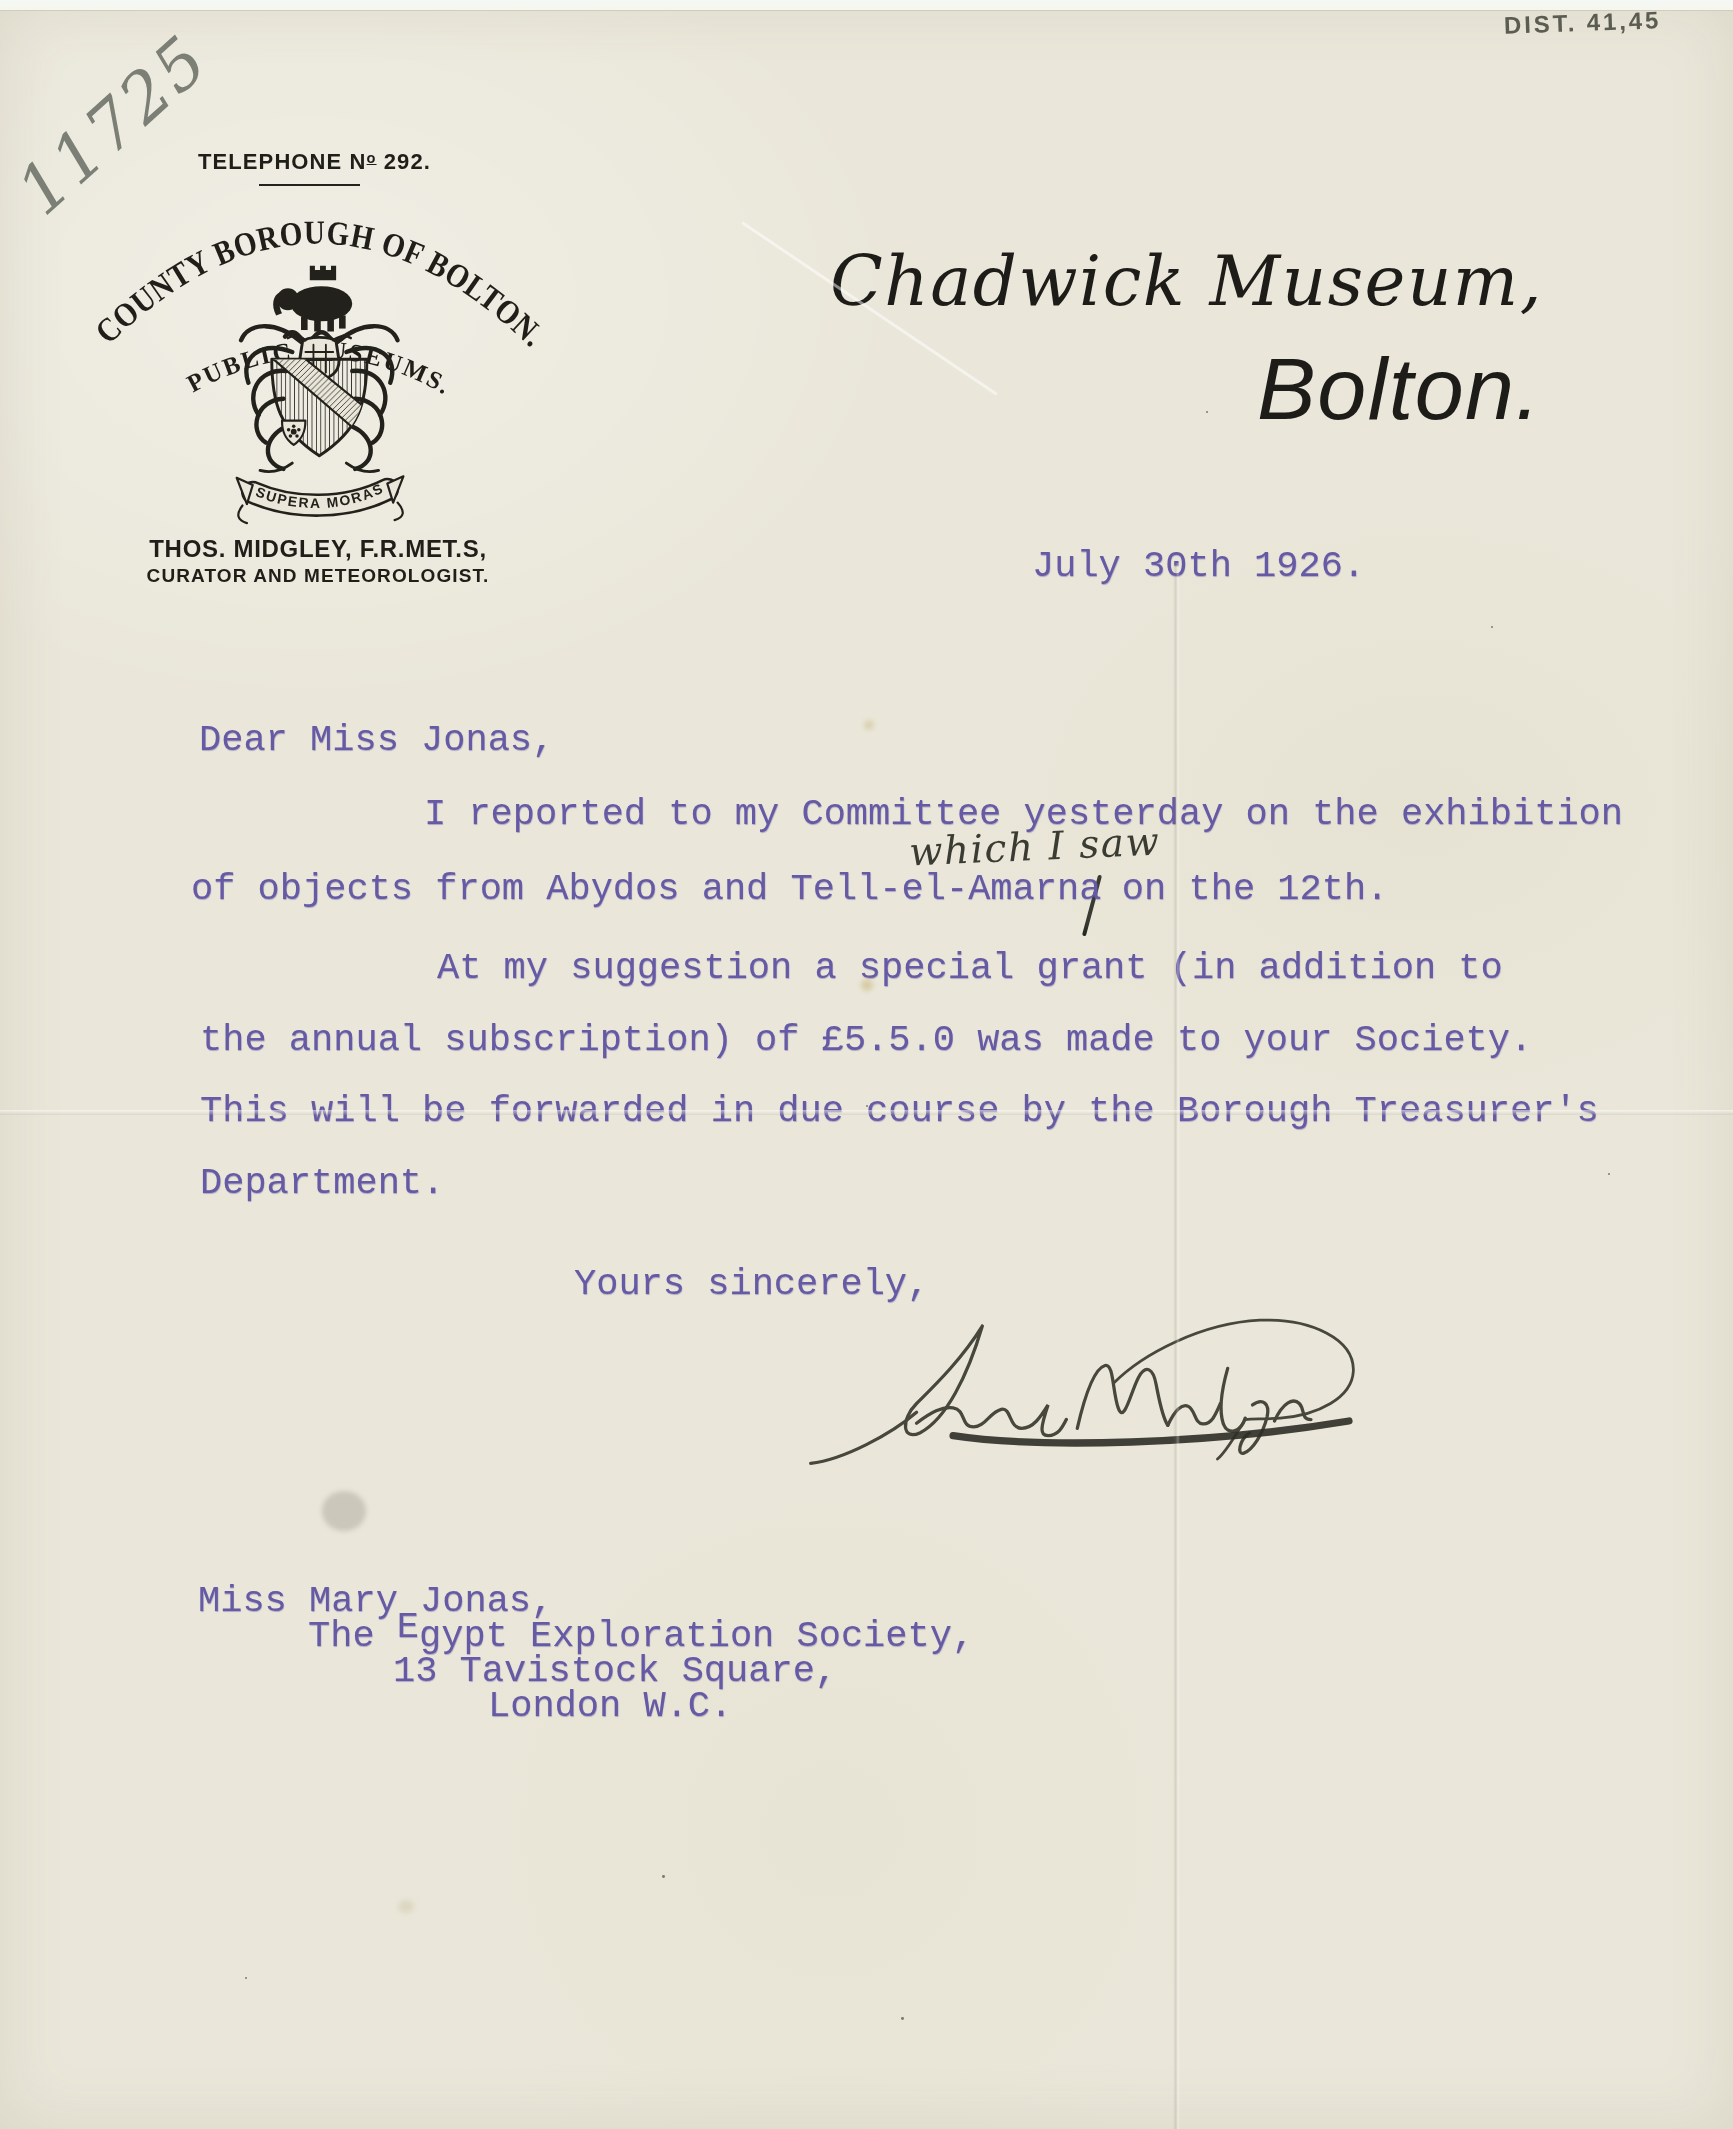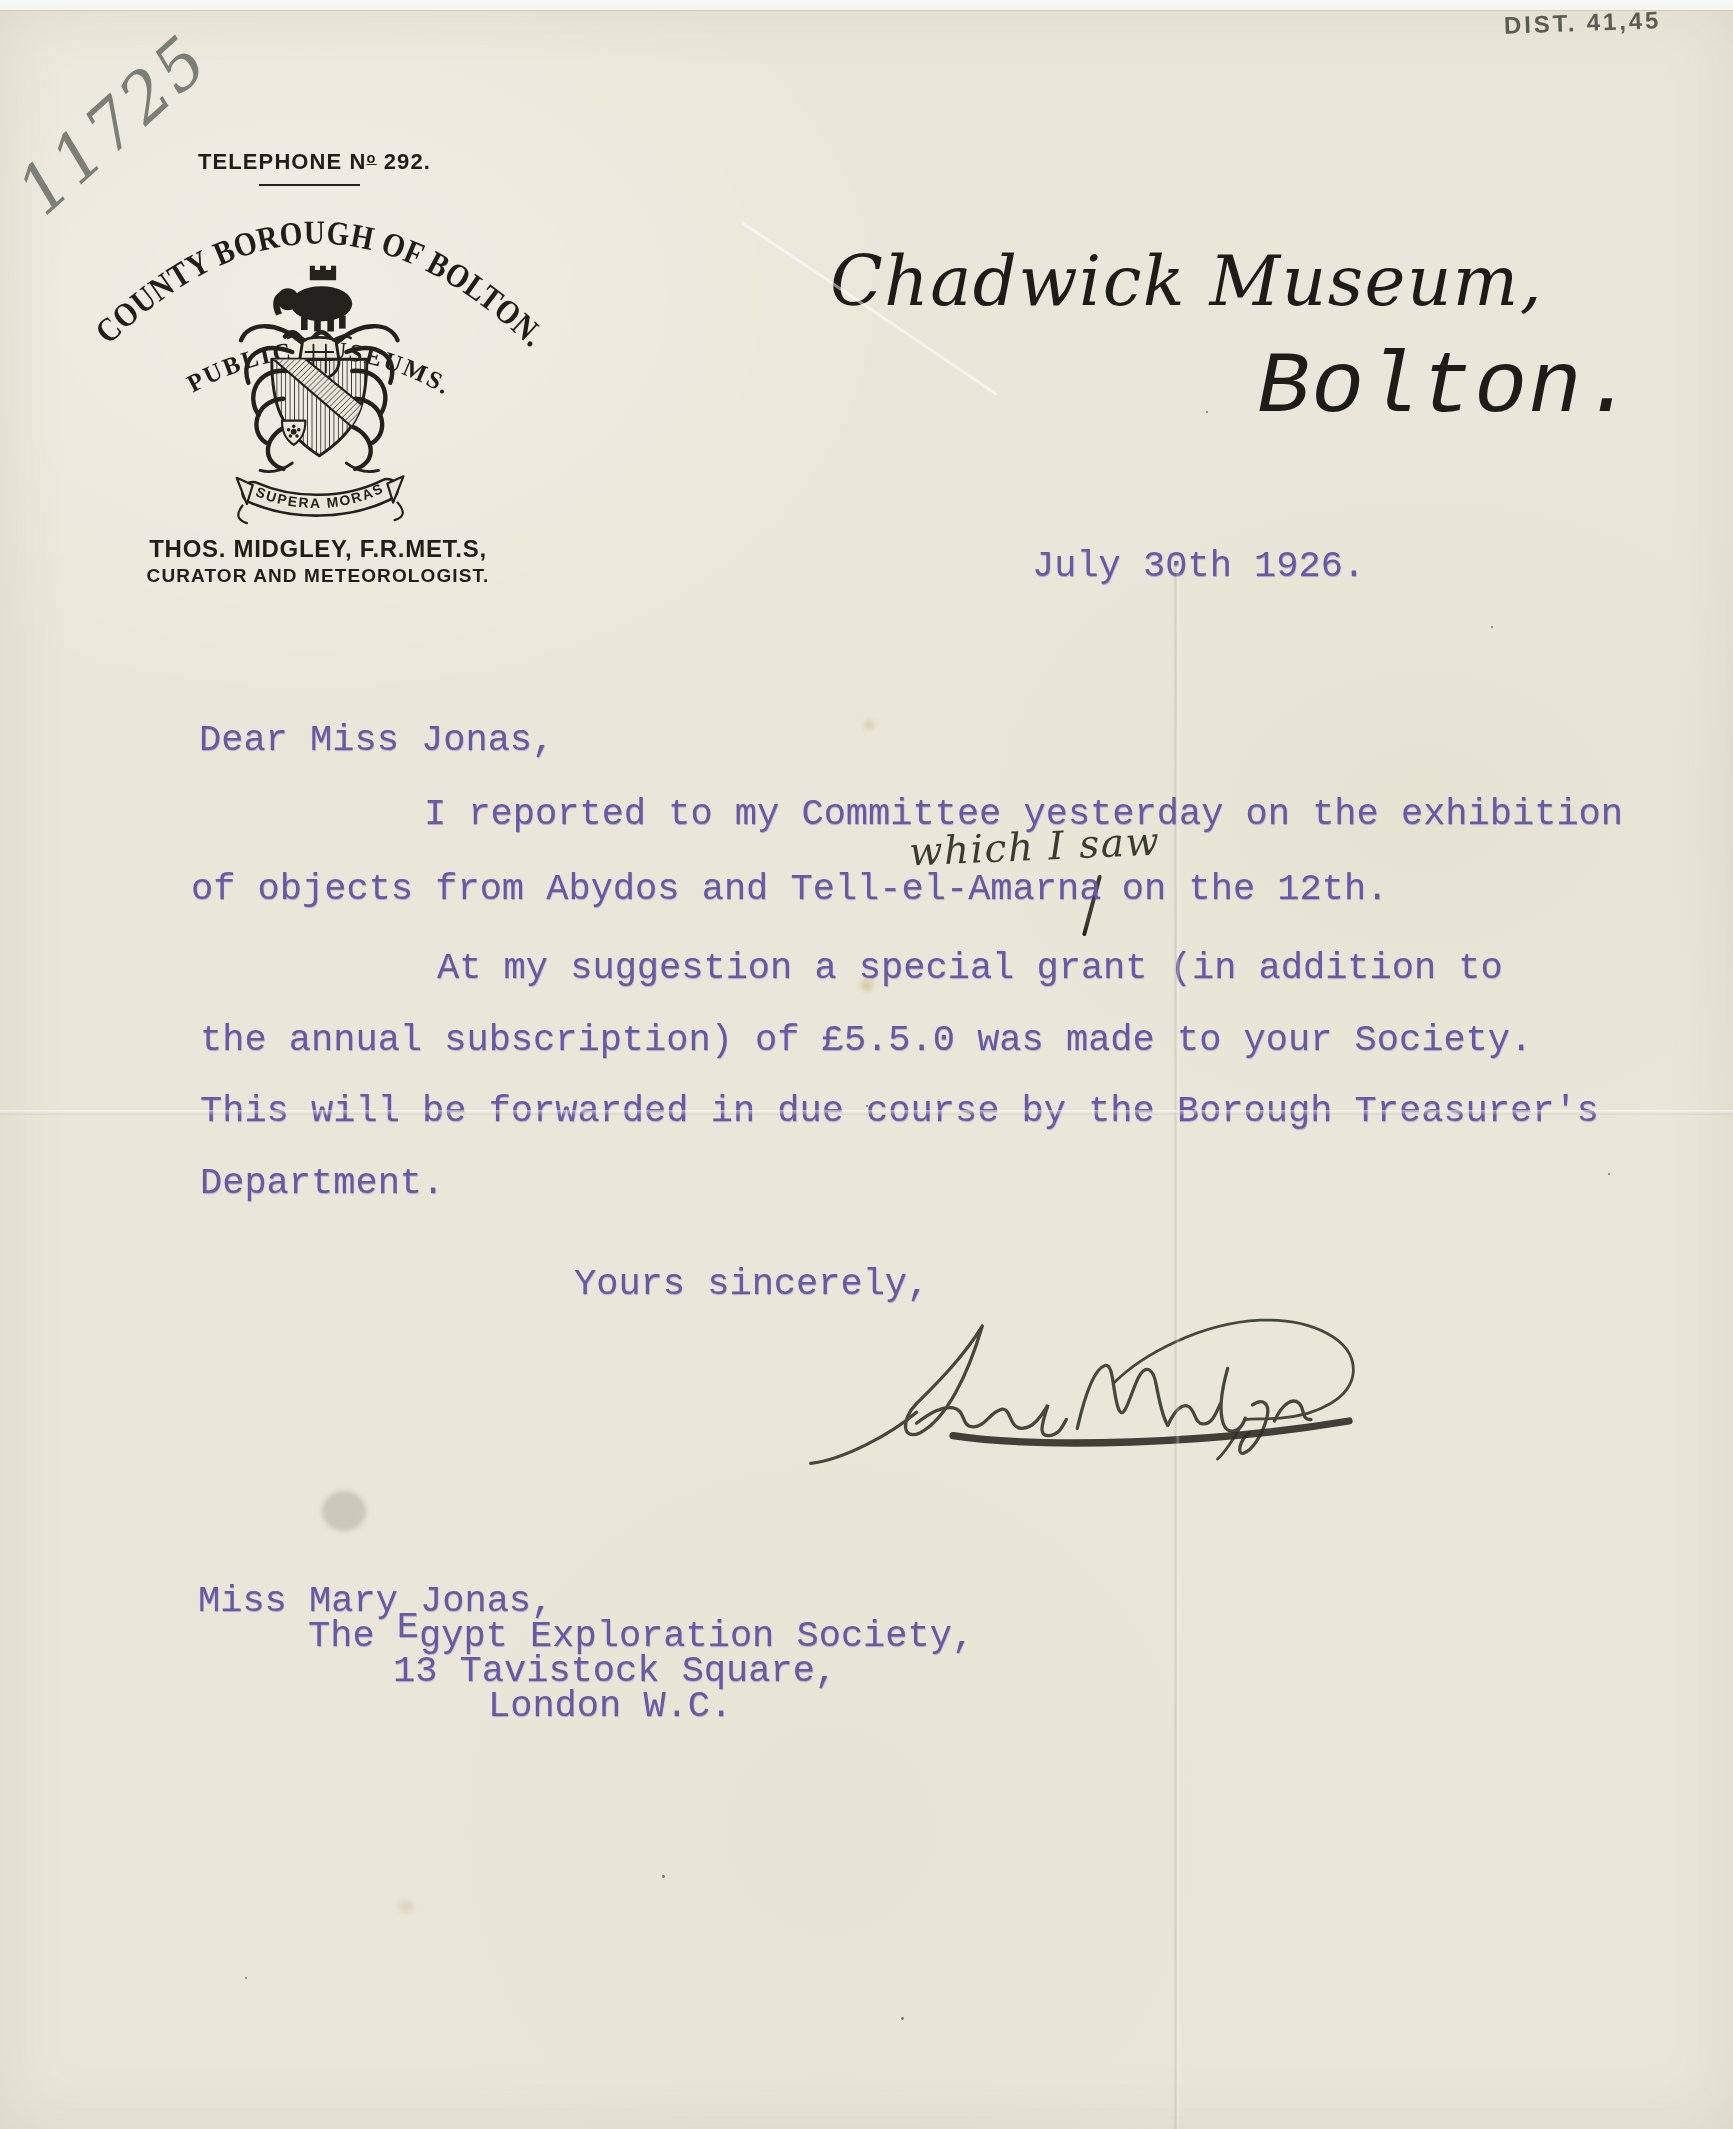--- a/index.html
+++ b/index.html
@@ -23,21 +23,21 @@
   .tel{position:absolute;left:183px;top:149px;width:263px;text-align:center;
     font-size:22px;font-weight:bold;letter-spacing:1.1px;color:#1f1e19;}
   .tel .sup{font-size:14.6px;vertical-align:5.8px;text-decoration:underline;}
   .tel-underline{position:absolute;left:259px;top:184px;width:101px;height:2.2px;background:#23221d;}
   .letterhead-art{position:absolute;left:29px;top:175px;}
   .curator{position:absolute;left:117px;top:535px;width:402px;text-align:center;color:#1f1e19;}
   .curator .l1{font-size:24px;font-weight:bold;letter-spacing:0.7px;}
   .curator .l2{font-size:19px;font-weight:bold;letter-spacing:1.1px;margin-top:2px;}
   .script-name{position:absolute;left:830px;top:241px;font-family:"DejaVu Serif",serif;
     font-style:italic;font-size:69px;color:#1d1c18;letter-spacing:1.5px;}
-  .script-city{position:absolute;left:1257px;top:338px;font-family:Liberation Mono, monospace;
+  .script-city{position:absolute;left:1257px;top:338px;font-family:Liberation Sans, sans-serif;
     font-style:italic;font-size:88px;color:#1d1c18;letter-spacing:1.5px;text-align:center;}
   
   .typed{position:absolute;font-family:"Liberation Mono","DejaVu Sans Mono",monospace;
     font-size:37px;line-height:37px;color:#665aa4;white-space:pre;
     text-shadow:0.4px 0.6px 0.9px rgba(102,90,164,.45);}
   .t-date{left:1032px;top:548px;}
   .t-salutation{left:199px;top:722px;}
   .t-p1l1{left:424px;top:796px;}
   .t-p1l2{left:191px;top:871px;}
   .t-p1l2 .gap{display:inline-block;width:20.5px;}

